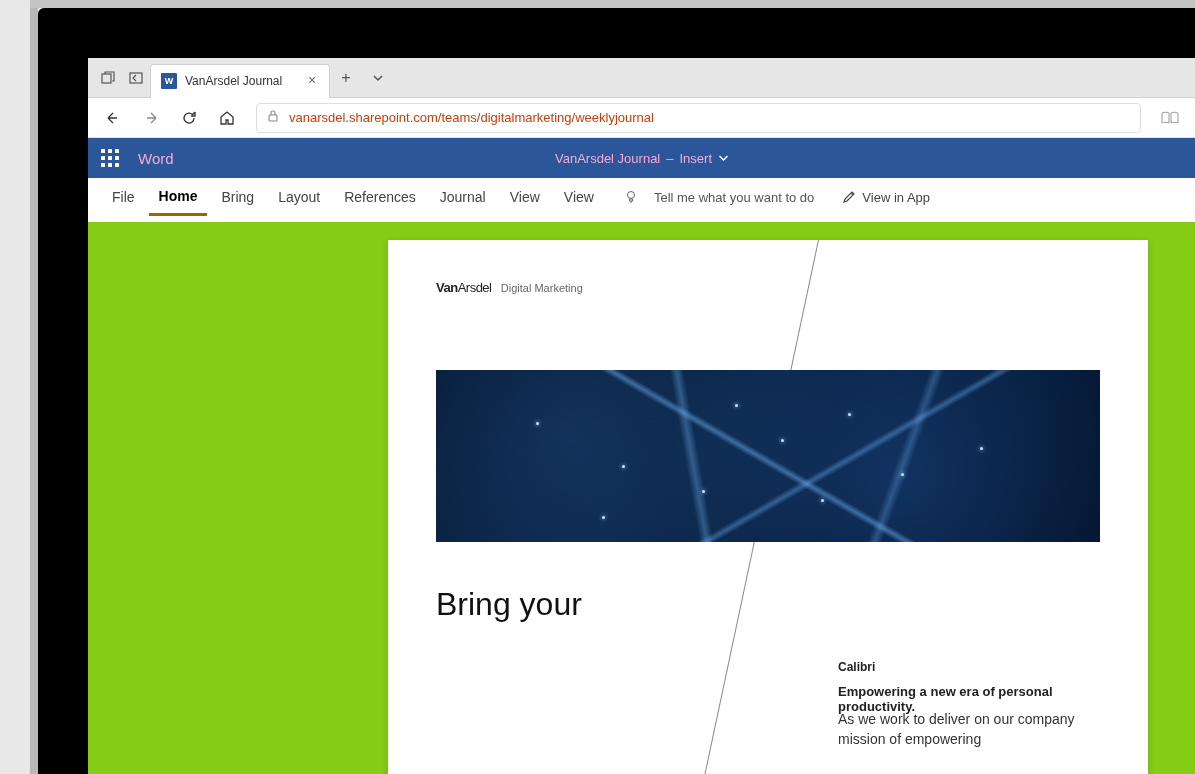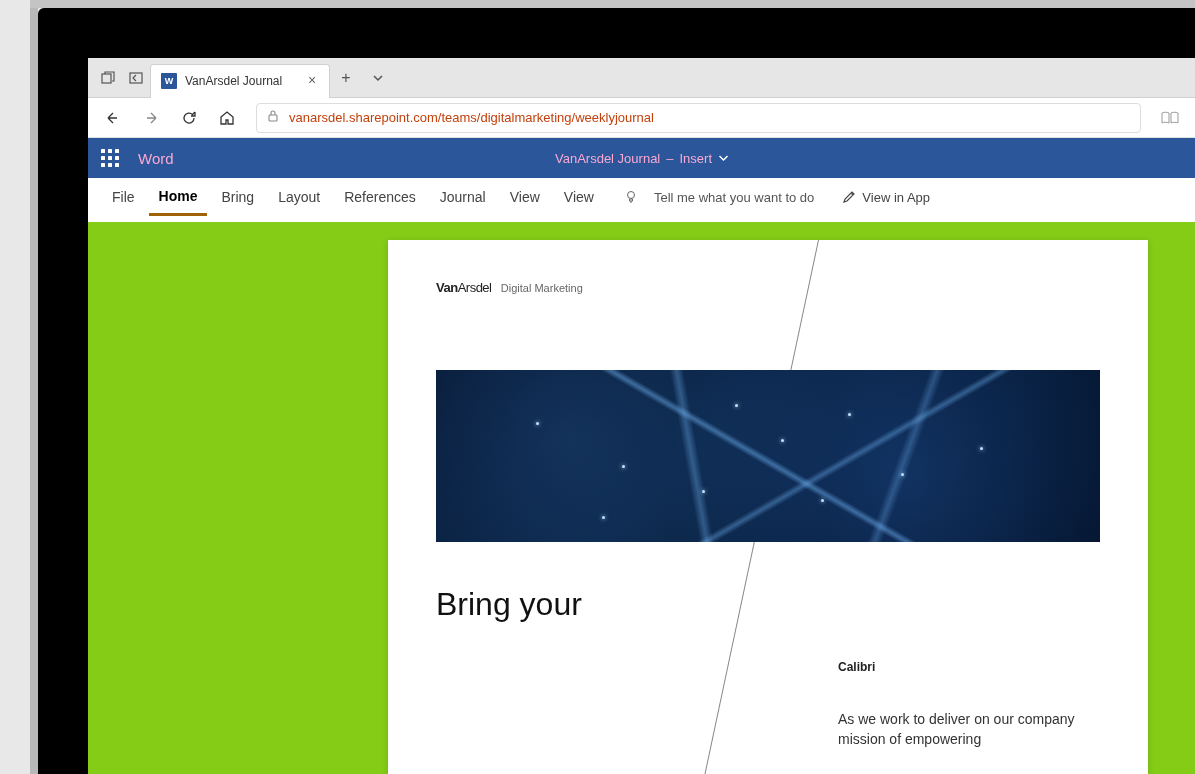--- a/index.html
+++ b/index.html
@@ -337,17 +337,18 @@
           <div class="dot" style="top:60%;left:70%"></div>
         <div class="dot" style="top:45%;left:82%"></div>
           <div class="dot" style="top:75%;left:58%"></div>
         <div class="dot" style="top:85%;left:25%"></div>
           <div class="dot" style="top:20%;left:45%"></div>
       </div>
       <div class="headline">
         <span>Bring your</span><br>
       </div>
       <div class="mission-lbl">Calibri</div>
+      <div class="mission-head">Empowering a new era of personal productivity.</div>
       <div class="mission-body">As we work to deliver on our company mission of empowering</div>
     </div>
   </div>
 
 </div>
 
 </body></html>

